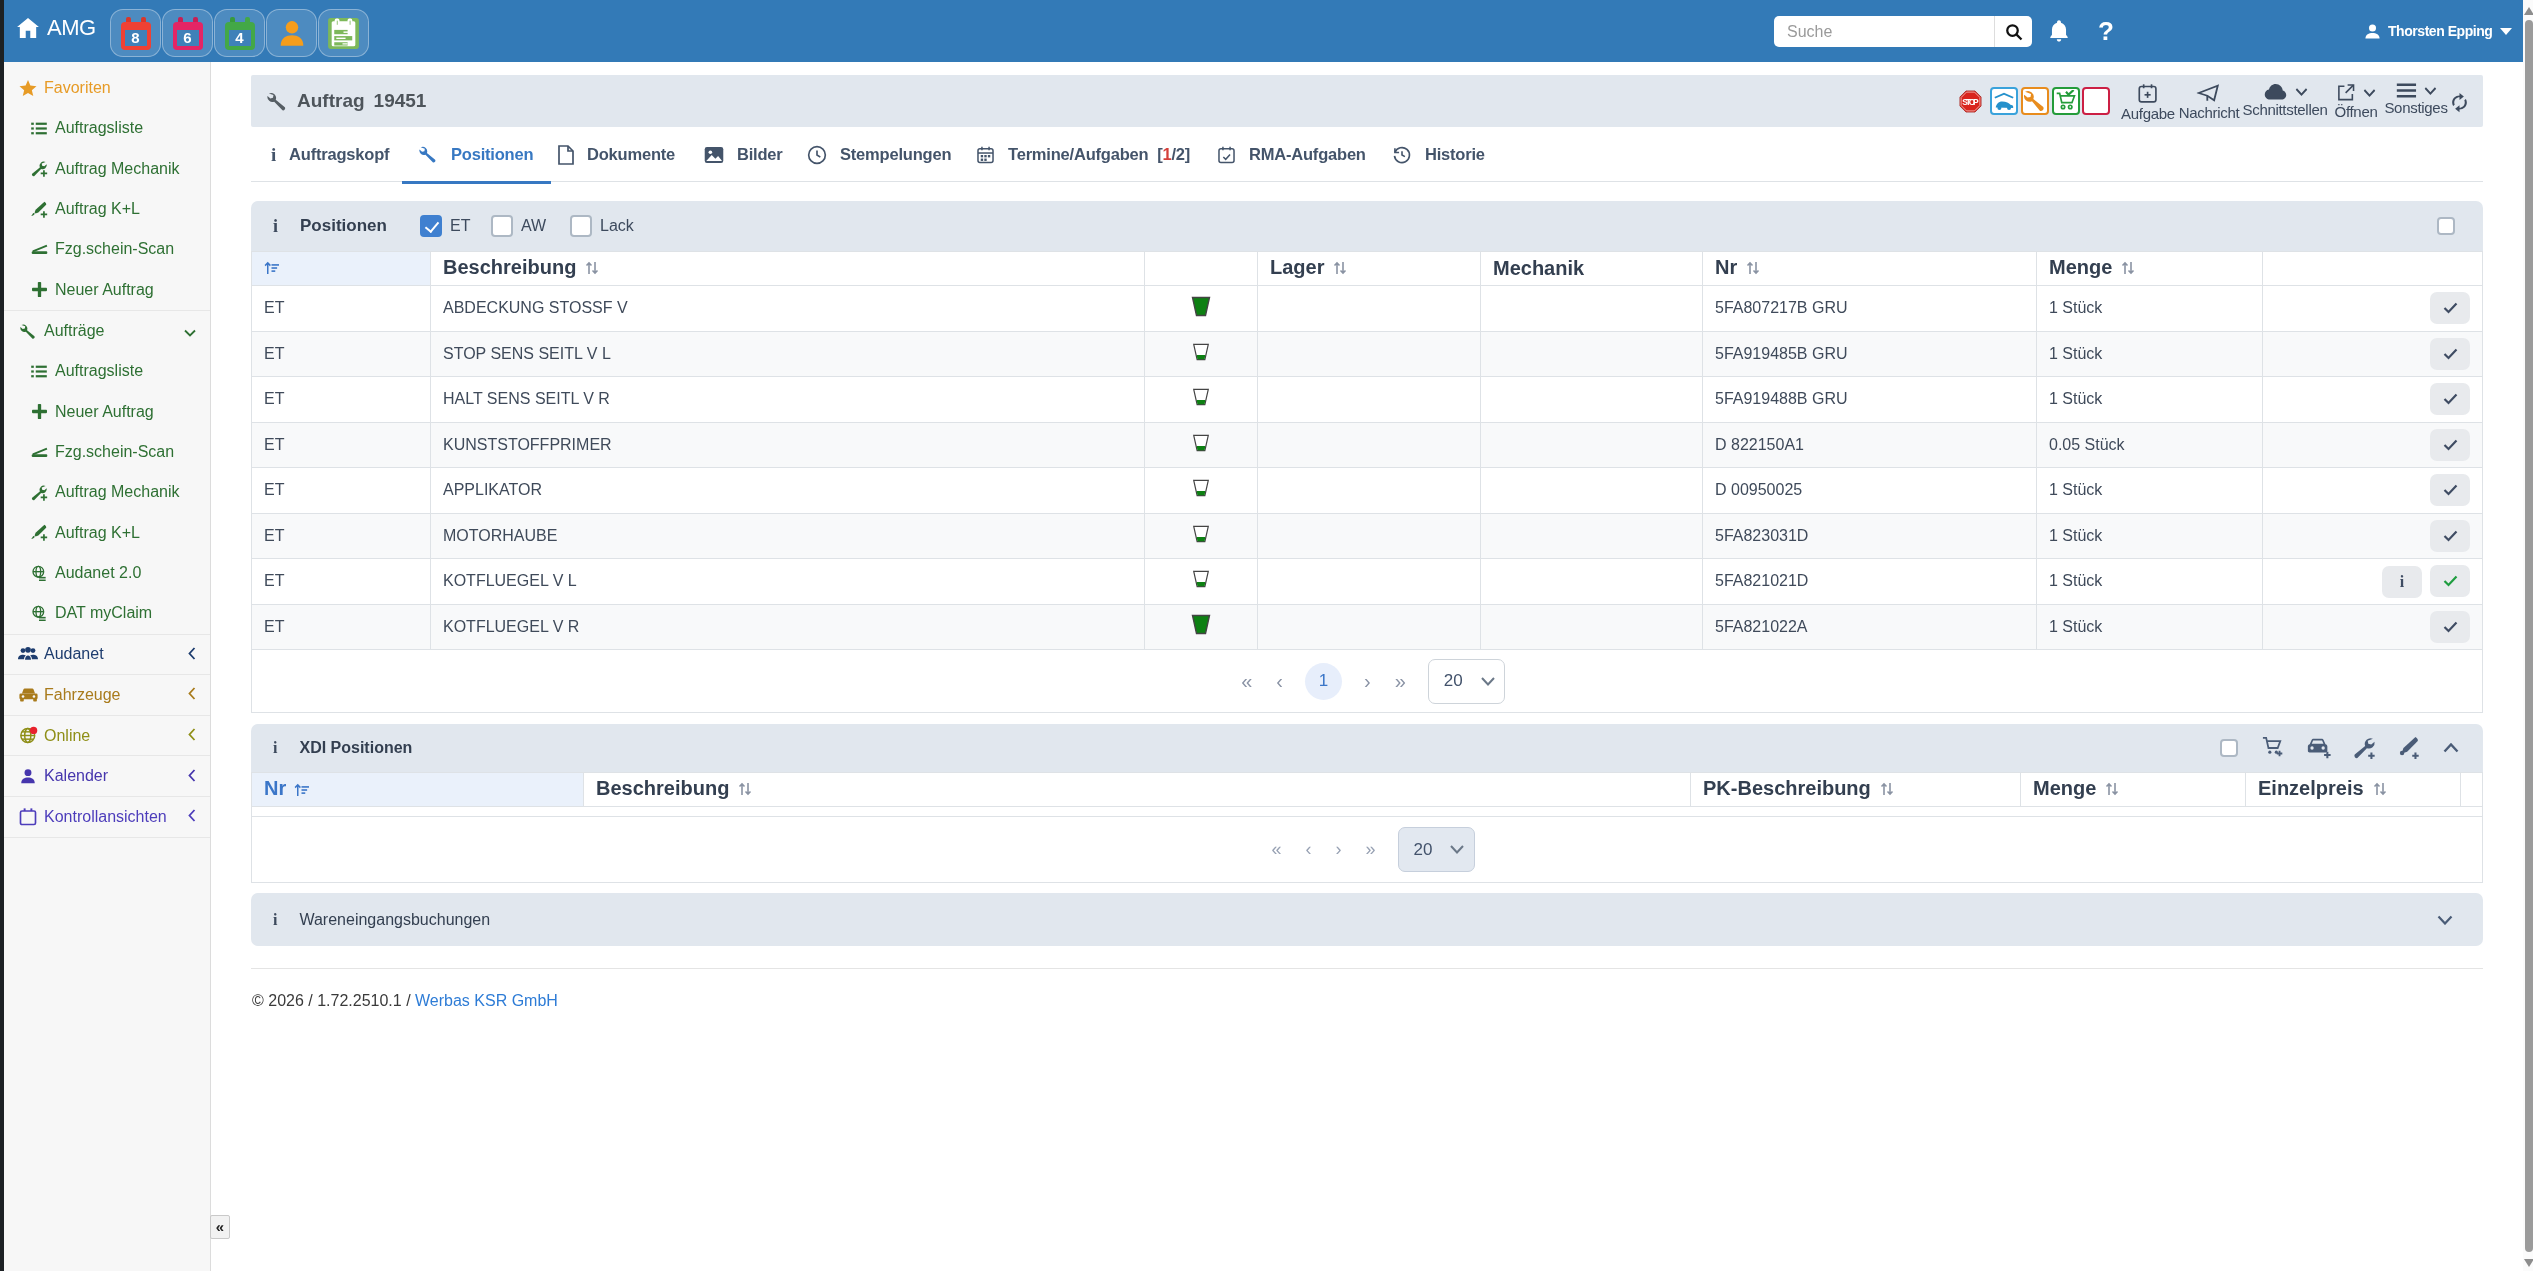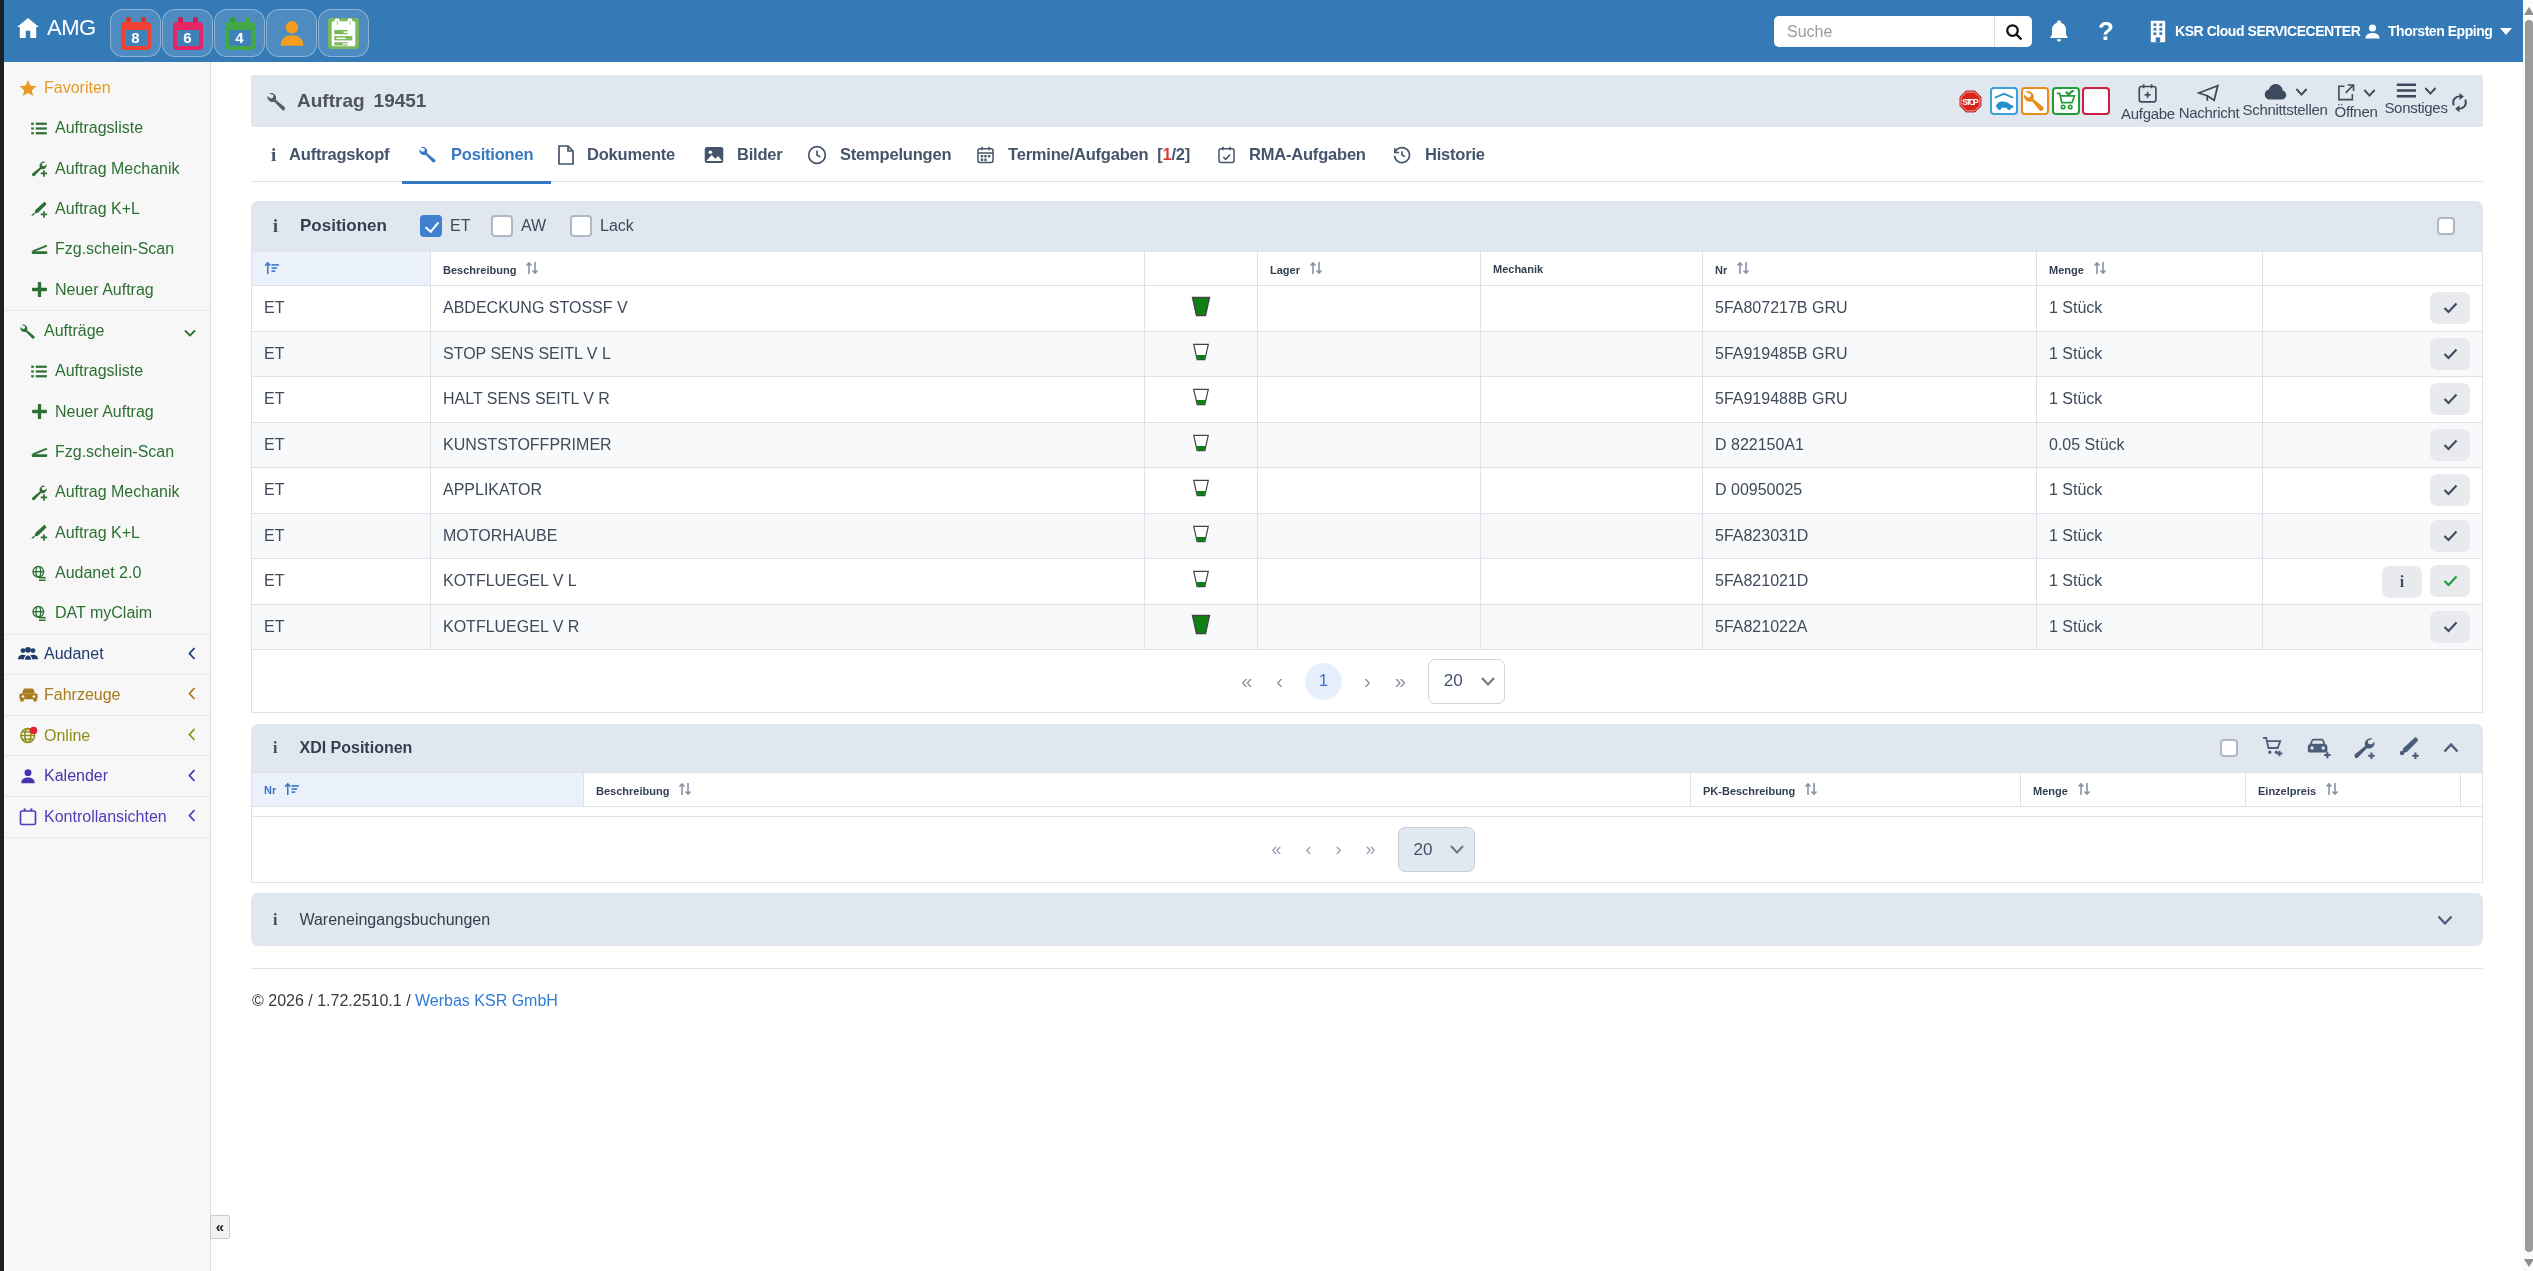--- a/index.html
+++ b/index.html
@@ -76,21 +76,21 @@
   .phead { height:50px; background:#e1e7ee; border-radius:7px 7px 0 0; display:flex; align-items:center; position:relative; }
   .phead .iti { font-size:18px; font-weight:bold; font-family:"Liberation Serif",serif; margin-left:22px; color:#3d4a5d; }
   .phead .ptitle { font-size:17px; font-weight:bold; margin-left:22px; color:#333f50; }
   .ckbox { width:22px; height:22px; border:2px solid #adb8c4; border-radius:4px; background:#fff; }
   .ckbox.checked { background:#3f80d0; border-color:#3f80d0; position:relative; }
   .ckbox.checked::after { content:""; position:absolute; left:6px; top:2px; width:6px; height:11px;
     border:solid #fff; border-width:0 2.5px 2.5px 0; transform:rotate(40deg); }
   .ckbox.small { width:18px; height:18px; border-width:2px; }
   table.grid { border-collapse:collapse; width:2232px; table-layout:fixed; font-size:16px; color:#3f4a5a; }
   table.grid th, table.grid td { border:1px solid #dee2e6; padding:0 12px; }
-  table.grid th { height:34px; text-align:left; font-size:11px; color:#333f50; }
+  table.grid th { height:34px; text-align:left; font-size:20px; color:#333f50; }
   table.grid td { height:45.5px; }
   tr.odd td { background:#fff; }
   tr.even td { background:#f8f9fa; }
   th.sorted { background:#eaf1fb; }
   .sort-arrows { display:inline-block; vertical-align:-2px; margin-left:8px; }
   
   .pager { display:flex; align-items:center; justify-content:center; height:63px; position:relative; }
   .pg-arrow { color:#8a93a5; font-size:20px; margin:0 12px; }
   .pg-current { width:37px; height:37px; border-radius:50%; background:#e7eefb; color:#3b76c8; font-size:17px;
     display:flex; align-items:center; justify-content:center; margin:0 10px; }
@@ -173,33 +173,20 @@
       </div>
   </div>
   <div class="nav-right" style="left:2046px">
     <svg width="26" height="26" viewBox="0 0 24 24" fill="#fff">
         <path d="M12 2 C11 2 10.2 2.8 10.2 3.8 L10.2 4.4 C7.4 5.2 5.5 7.7 5.5 10.7 L5.5 15.5 L4 17.5 L4 18.5 L20 18.5 L20 17.5 L18.5 15.5 L18.5 10.7 C18.5 7.7 16.6 5.2 13.8 4.4 L13.8 3.8 C13.8 2.8 13 2 12 2 Z M10 19.5 C10 20.9 10.9 21.8 12 21.8 C13.1 21.8 14 20.9 14 19.5 Z"></path>
       </svg>
   </div>
   <div class="nav-right" style="left:2098px">
       <span style="font-size:26px;font-weight:bold;">?</span>
     </div>
-  <div class="nav-right" style="left:2149px">
-    <svg width="18" height="23" viewBox="0 0 20 24" fill="#fff">
-        <rect x="2" y="0" width="16" height="24" rx="1"></rect>
-        <rect x="5" y="3" width="3.2" height="3" fill="#337ab7"></rect>
-        <rect x="11.5" y="3" width="3.2" height="3" fill="#337ab7"></rect>
-        <rect x="5" y="8" width="3.2" height="3" fill="#337ab7"></rect>
-        <rect x="11.5" y="8" width="3.2" height="3" fill="#337ab7"></rect>
-        <rect x="5" y="13" width="3.2" height="3" fill="#337ab7"></rect>
-        <rect x="11.5" y="13" width="3.2" height="3" fill="#337ab7"></rect>
-        <rect x="7.5" y="18.5" width="5" height="5.5" fill="#337ab7"></rect>
-      </svg>
-    <span class="nav-label" style="margin-left:8px;">KSR Cloud SERVICECENTER</span>
-  </div>
   <div class="nav-right" style="left:2364px">
     <svg width="17" height="17" viewBox="0 0 24 24" fill="#fff">
         <circle cx="12" cy="7" r="5"></circle>
         <path d="M2 22 C2 16 7 14 12 14 C17 14 22 16 22 22 Z"></path>
       </svg>
     <span class="nav-label" style="margin-left:7px;">Thorsten Epping</span>
     <span style="margin-left:8px; width:0;height:0;border-left:6px solid transparent;border-right:6px solid transparent;border-top:7px solid #fff;"></span>
   </div>
 </div>
 

